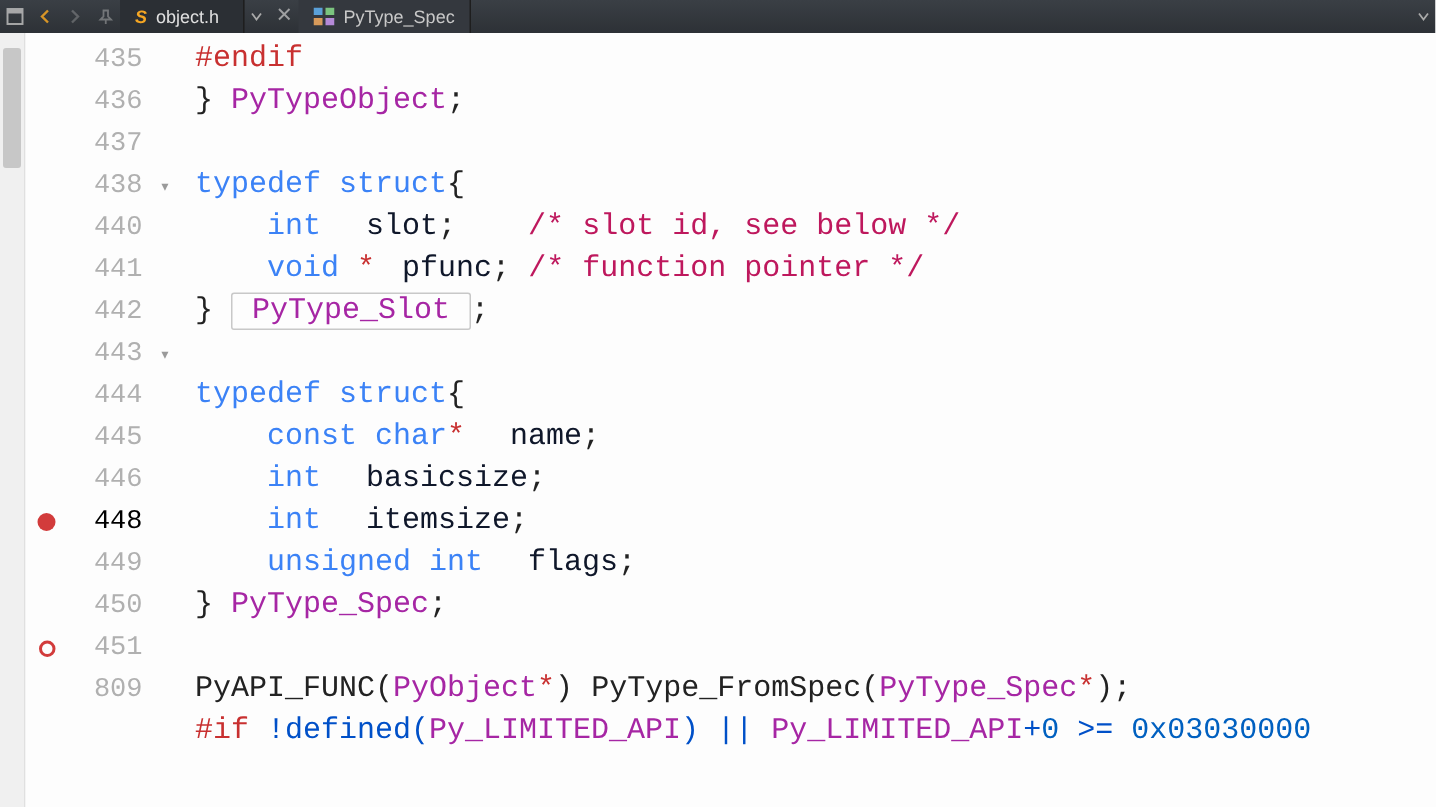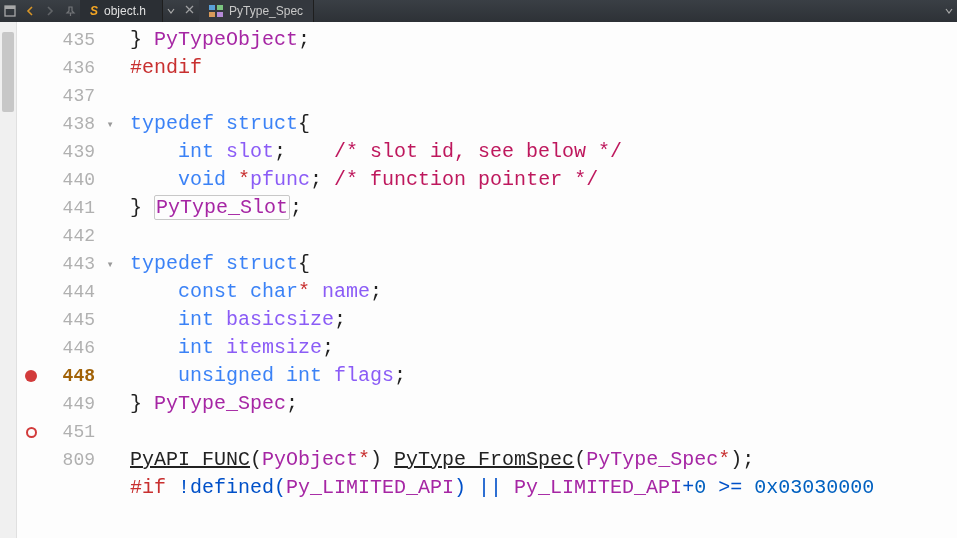--- a/index.html
+++ b/index.html
@@ -58,31 +58,31 @@
     position:relative;
     overflow:hidden;
   }
   .line { height: 28px; line-height:28px; white-space:pre; }
   .gline {
     height:28px; display:flex; align-items:center;
     font-size:18px; color:#b0b0b0;
   }
   .marker { width:28px; display:flex; align-items:center; justify-content:center; }
   .lno { width:56px; text-align:right; padding-right:6px; }
-  .lno.current { color:#a16207; font-weight:700; }
+  .lno.current { color:#000000; font-weight:400; }
   .fold { width:18px; display:flex; align-items:center; justify-content:center; color:#9a9a9a; font-size:12px; }
   .code .line { font-size:20px; padding-left:6px; color:#222; }
   .tok-kw { color:#3b82f6; } 
   .tok-pp { color:#c83030; } 
   .tok-pp2 { color:#0050c8; } 
   .tok-type { color:#a626a4; } 
-  .tok-type-boxed { color:#a626a4; border:1px solid #c8c8c8; border-radius:2px; padding:0 1px; }
-  .tok-ident { color:#8b5cf6; } 
+  .tok-type-boxed { color:#a626a4; border:1px solid #c8c8c8; border-radius:2px; padding:0 13px; }
+  .tok-ident { color:#0f172a;margin-left:18px; } 
   .tok-comment { color:#be185d; }
-  .tok-func { color:#222;text-decoration:underline; }
+  .tok-func { color:#222; }
   .tok-num { color:#0060c0; }
   .tok-punct { color:#222; }
   .tok-op { color:#c83030; }
   .cursor { display:inline-block; width:0; border-left:2px solid #000; height:20px; vertical-align:middle; margin-top:-3px; animation:blink 1s step-end infinite; }
   @keyframes blink { 50% { opacity:0; } }
   .mark-err { width:12px; height:12px; border-radius:50%; background:#d23b3b; }
   .mark-circ { width:11px; height:11px; border-radius:50%; border:2px solid #d23b3b; }
 </style>
 </head>
 <body>
@@ -168,25 +168,20 @@
         <div class="lno">437</div>
         <div class="fold"></div>
       </div>
       <div class="gline">
         <div class="marker"></div>
         <div class="lno">438</div>
         <div class="fold">▾</div>
       </div>
       <div class="gline">
         <div class="marker"></div>
-        <div class="lno">439</div>
-        <div class="fold"></div>
-      </div>
-      <div class="gline">
-        <div class="marker"></div>
         <div class="lno">440</div>
         <div class="fold"></div>
       </div>
       <div class="gline">
         <div class="marker"></div>
         <div class="lno">441</div>
         <div class="fold"></div>
       </div>
       <div class="gline">
         <div class="marker"></div>
@@ -219,36 +214,41 @@
         </div>
         <div class="lno current">448</div>
         <div class="fold"></div>
       </div>
       <div class="gline">
         <div class="marker"></div>
         <div class="lno">449</div>
         <div class="fold"></div>
       </div>
       <div class="gline">
+        <div class="marker"></div>
+        <div class="lno">450</div>
+        <div class="fold"></div>
+      </div>
+      <div class="gline">
         <div class="marker">
           <div class="mark-circ"></div>
         </div>
         <div class="lno">451</div>
         <div class="fold"></div>
       </div>
       <div class="gline">
         <div class="marker"></div>
         <div class="lno">809</div>
         <div class="fold"></div>
       </div>
     </div>
 
   <div class="code">
+    <div class="line"><span class="tok-pp">#endif</span></div>
     <div class="line"><span class="tok-punct">} </span><span class="tok-type">PyTypeObject</span><span class="tok-punct">;</span></div>
-    <div class="line"><span class="tok-pp">#endif</span></div>
     <div class="line"></div>
     <div class="line"><span class="tok-kw">typedef </span><span class="tok-kw">struct</span><span class="tok-punct">{</span></div>
     <div class="line"><span>    </span><span class="tok-kw">int </span><span class="tok-ident">slot</span><span class="tok-punct">;</span><span>    </span><span class="tok-comment">/* slot id, see below */</span></div>
     <div class="line"><span>    </span><span class="tok-kw">void </span><span class="tok-op">*</span><span class="tok-ident">pfunc</span><span class="tok-punct">;</span><span> </span><span class="tok-comment">/* function pointer */</span></div>
     <div class="line"><span class="tok-punct">} </span><span class="tok-type-boxed">PyType_Slot</span><span class="tok-punct">;</span></div>
     <div class="line"></div>
     <div class="line"><span class="tok-kw">typedef </span><span class="tok-kw">struct</span><span class="tok-punct">{</span></div>
     <div class="line"><span>    </span><span class="tok-kw">const </span><span class="tok-kw">char</span><span class="tok-op">* </span><span class="tok-ident">name</span><span class="tok-punct">;</span></div>
     <div class="line"><span>    </span><span class="tok-kw">int </span><span class="tok-ident">basicsize</span><span class="tok-punct">;</span></div>
     <div class="line"><span>    </span><span class="tok-kw">int </span><span class="tok-ident">itemsize</span><span class="tok-punct">;</span></div>

